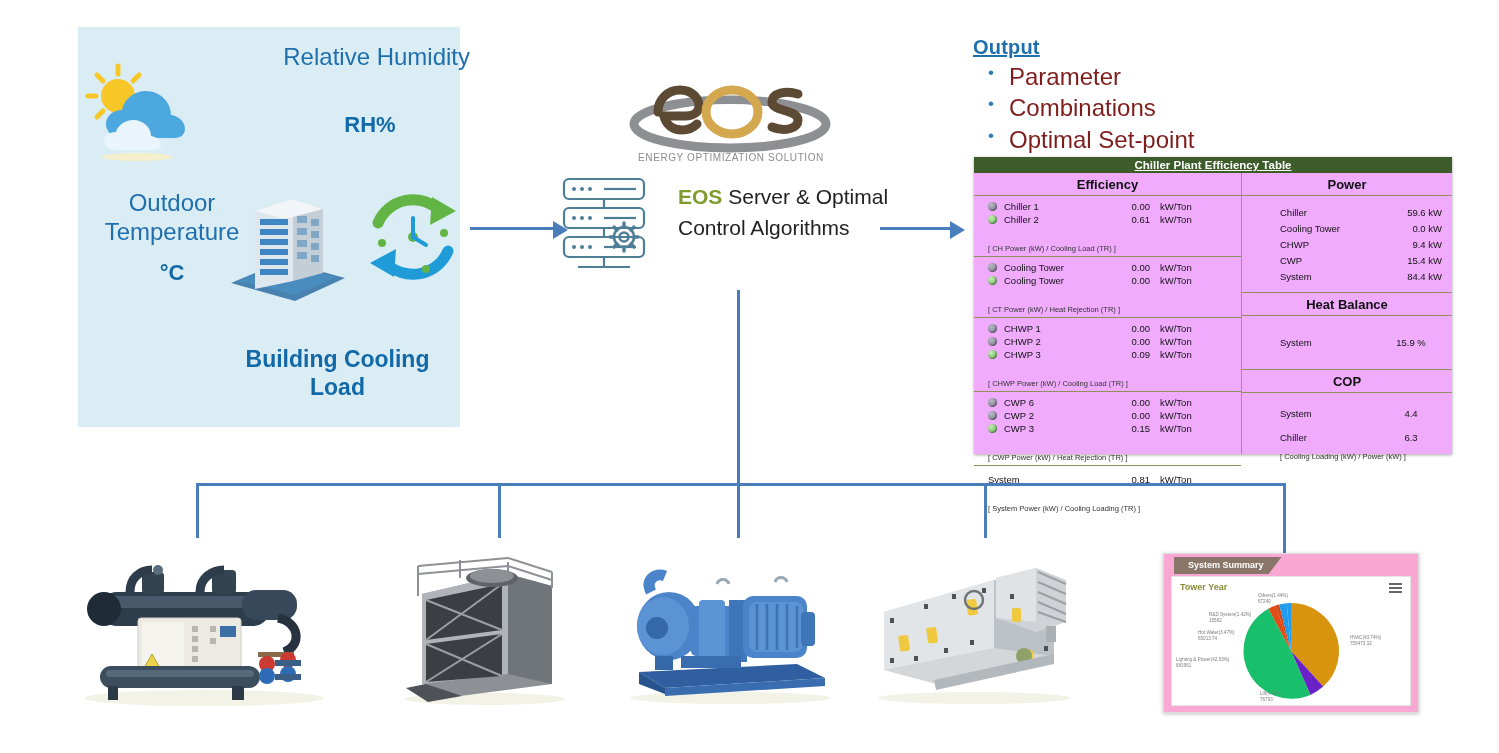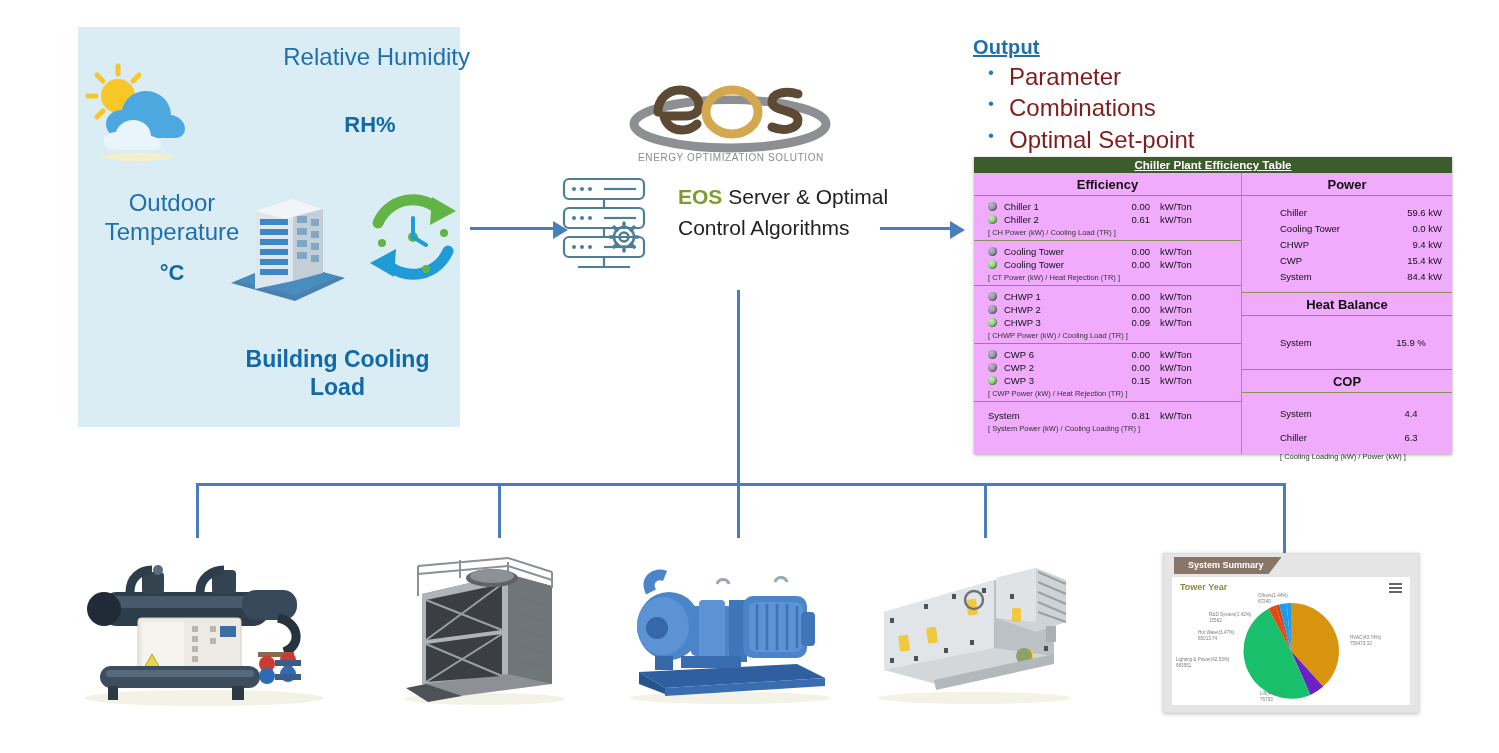--- a/index.html
+++ b/index.html
@@ -62,21 +62,21 @@
   .ct-group{border-bottom:1.5px solid #8f8f5e;padding:4px 0 2px;}
   .ct-group.last{border-bottom:none;}
   .ct-row{display:flex;align-items:center;font-size:9.5px;color:#111;padding:1px 0 1px 14px;}
   .dot{width:9px;height:9px;border-radius:50%;margin-right:7px;flex:none;
        box-shadow:inset -1px -1px 1px rgba(0,0,0,.35);}
   .dot.off{background:radial-gradient(circle at 35% 30%,#b9b9c6,#6f6f80);}
   .dot.on{background:radial-gradient(circle at 35% 30%,#c7f0b4,#5aa44b);}
   .ct-row .rlabel{width:108px;}
   .ct-row .rval{width:38px;text-align:right;}
   .ct-row .runit{padding-left:10px;}
-  .ct-note{font-size:7.5px;color:#333;padding:2px 0 1px 14px;}
+  .ct-note{font-size:7.5px;color:#333;padding:2px 0 1px 14px;margin-top:16px;}
   .ct-sysrow{display:flex;font-size:9.5px;color:#111;padding:4px 0 1px 14px;}
   .ct-sysrow .rlabel{width:124px;}
   .ct-sysrow .rval{width:38px;text-align:right;}
   .ct-sysrow .runit{padding-left:10px;}
 
   .pw-row{display:flex;font-size:9.5px;color:#111;padding:2.5px 0 2.5px 38px;}
   .pw-row .plabel{width:100px;}
   .pw-row .pval{width:62px;text-align:right;}
   .pw-pad{padding-top:8px;padding-bottom:8px;}
   .hb-row{display:flex;font-size:9.5px;color:#111;padding:3px 0 3px 38px;}
@@ -85,21 +85,21 @@
   .cop-note{font-size:7.5px;color:#333;padding:6px 0 2px 38px;}
 
   
   .conn{background:#4a7ebb;position:absolute;}
 
   
   .equip{position:absolute;}
   .equip svg{display:block;}
 
   
-  #dashboard{left:1163px;top:553px;width:254px;height:158px;background:#e5e5e5;
+  #dashboard{left:1163px;top:553px;width:254px;height:158px;background:#f9a8d4;
              border:1px solid #ddd;box-shadow:0 1px 4px rgba(0,0,0,.25);}
   #dash-tab{position:absolute;left:10px;top:3px;height:17px;background:#8a7668;
             color:#fff;font-size:9px;font-weight:bold;line-height:17px;padding:0 18px 0 14px;
             clip-path:polygon(0 0,100% 0,88% 100%,0 100%);}
   #dash-inner{position:absolute;left:7px;top:22px;right:7px;bottom:6px;background:#fff;
               border:1px solid #e4e4e4;}
   #dash-lastyear{position:absolute;left:8px;top:5px;font-size:9px;font-weight:bold;color:#8a8a3c;}
   #dash-menu{position:absolute;right:8px;top:6px;width:13px;}
   #dash-menu div{height:1.6px;background:#666;margin-bottom:2.4px;}
   .pie-label{position:absolute;font-size:4.6px;color:#7c7c7c;line-height:1.35;white-space:nowrap;}

